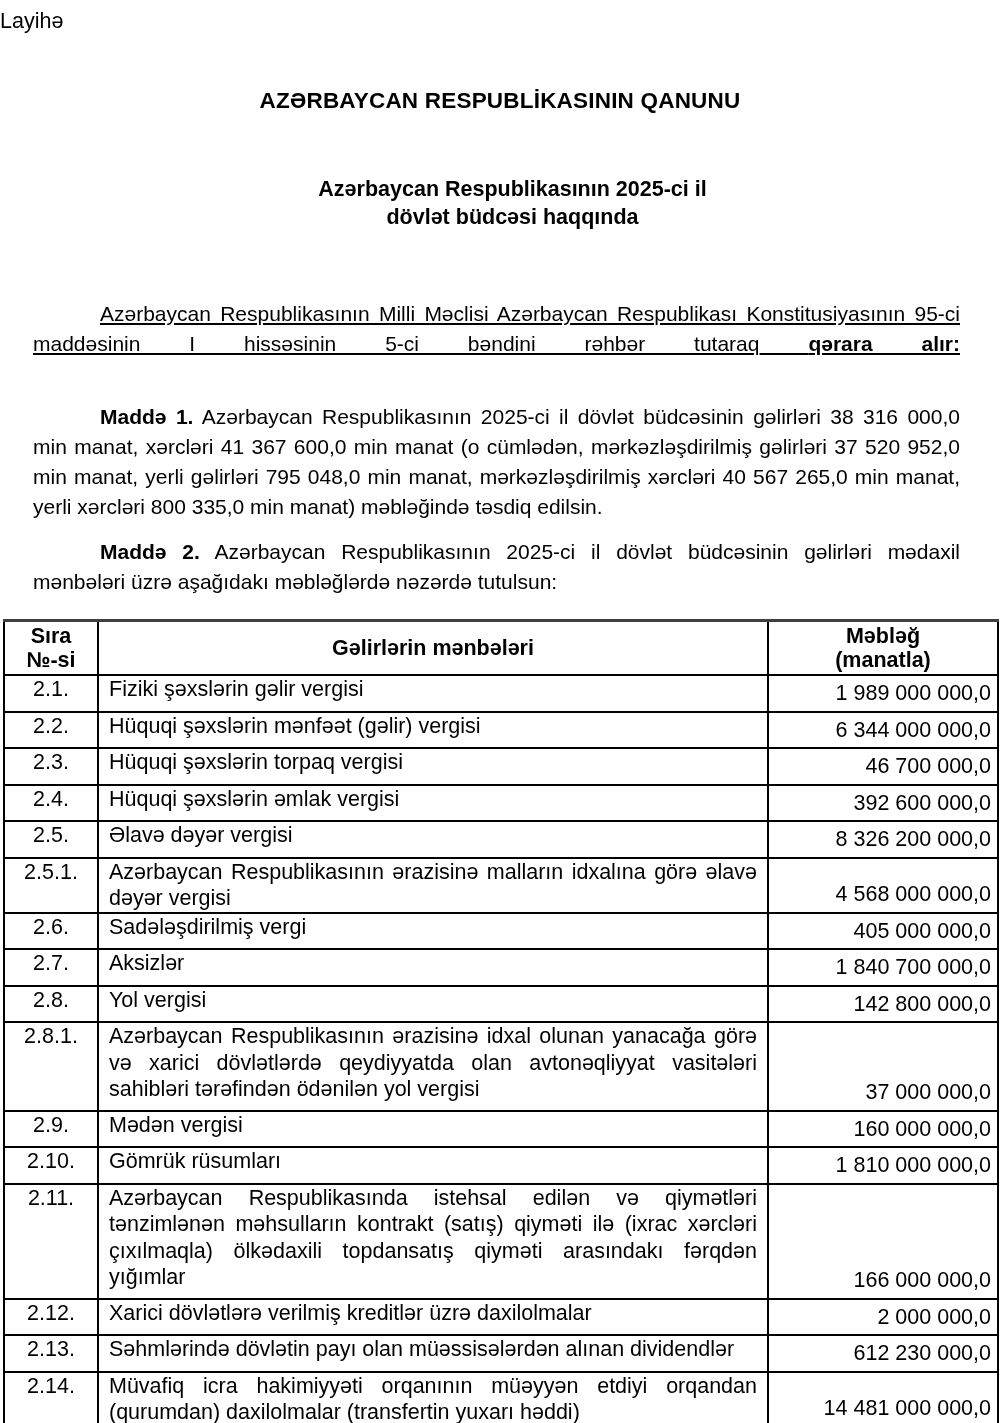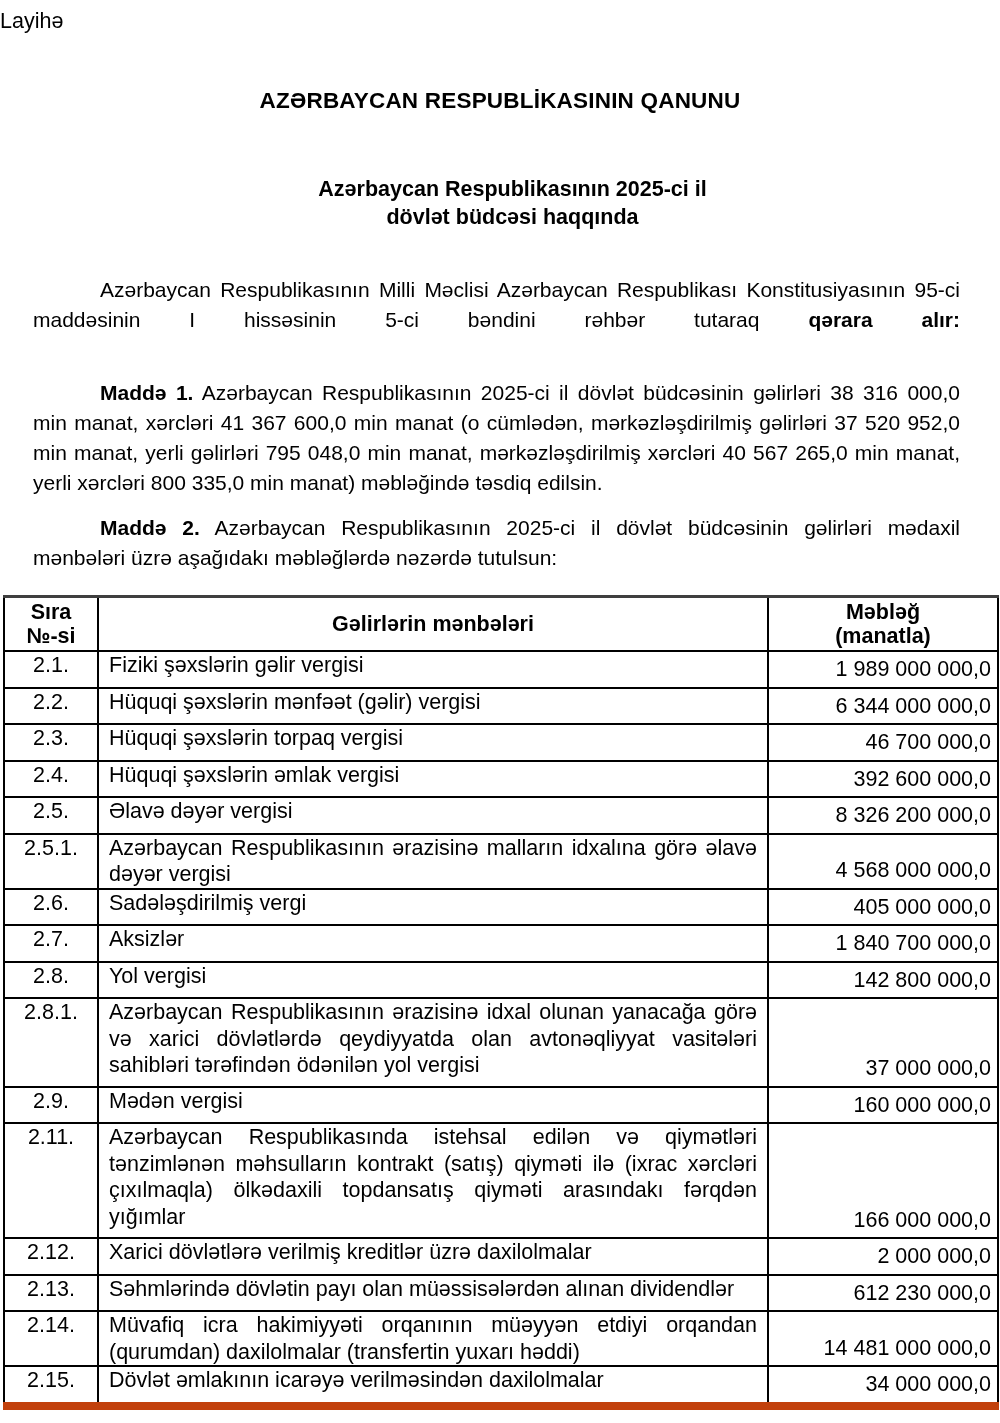--- a/index.html
+++ b/index.html
@@ -26,21 +26,21 @@
     margin-top:62px;
     text-align:center;
     font-weight:bold;
     font-size:21.5px; line-height:28px;margin-left:25px;
   }
   .para {
     margin:0 40px 0 33px;
     text-align:justify;
     text-indent:67px;
   }
-  .preamble { margin-top:44px; text-align-last:justify; }
+  .preamble { margin-top:68px; text-align-last:justify;text-decoration:underline; }
   .article1 { margin-top:43px; }
   .article2 { margin-top:15px; }
   .b { font-weight:bold; }
 
   table.revenue {
     margin:22px 0 0 3px;
     width:994px;
     border-collapse:collapse;
     table-layout:fixed;
   }
@@ -157,20 +157,25 @@
       <tr class="spacer">
         <td class="c-no">2.8.1.</td>
         <td class="c-src">Azərbaycan Respublikasının ərazisinə idxal olunan yanacağa görə və xarici dövlətlərdə qeydiyyatda olan avtonəqliyyat vasitələri sahibləri tərəfindən ödənilən yol vergisi</td>
         <td class="c-amt">37&nbsp;000&nbsp;000,0</td>
       </tr>
       <tr>
         <td class="c-no">2.9.</td>
         <td class="c-src">Mədən vergisi</td>
         <td class="c-amt">160&nbsp;000&nbsp;000,0</td>
       </tr>
+      <tr>
+        <td class="c-no">2.10.</td>
+        <td class="c-src">Gömrük rüsumları</td>
+        <td class="c-amt">1&nbsp;810&nbsp;000&nbsp;000,0</td>
+      </tr>
       <tr class="spacer">
         <td class="c-no">2.11.</td>
         <td class="c-src">Azərbaycan Respublikasında istehsal edilən və qiymətləri tənzimlənən məhsulların kontrakt (satış) qiyməti ilə (ixrac xərcləri çıxılmaqla) ölkədaxili topdansatış qiyməti arasındakı fərqdən yığımlar</td>
         <td class="c-amt">166&nbsp;000&nbsp;000,0</td>
       </tr>
       <tr>
         <td class="c-no">2.12.</td>
         <td class="c-src">Xarici dövlətlərə verilmiş kreditlər üzrə daxilolmalar</td>
         <td class="c-amt">2&nbsp;000&nbsp;000,0</td>
       </tr>

